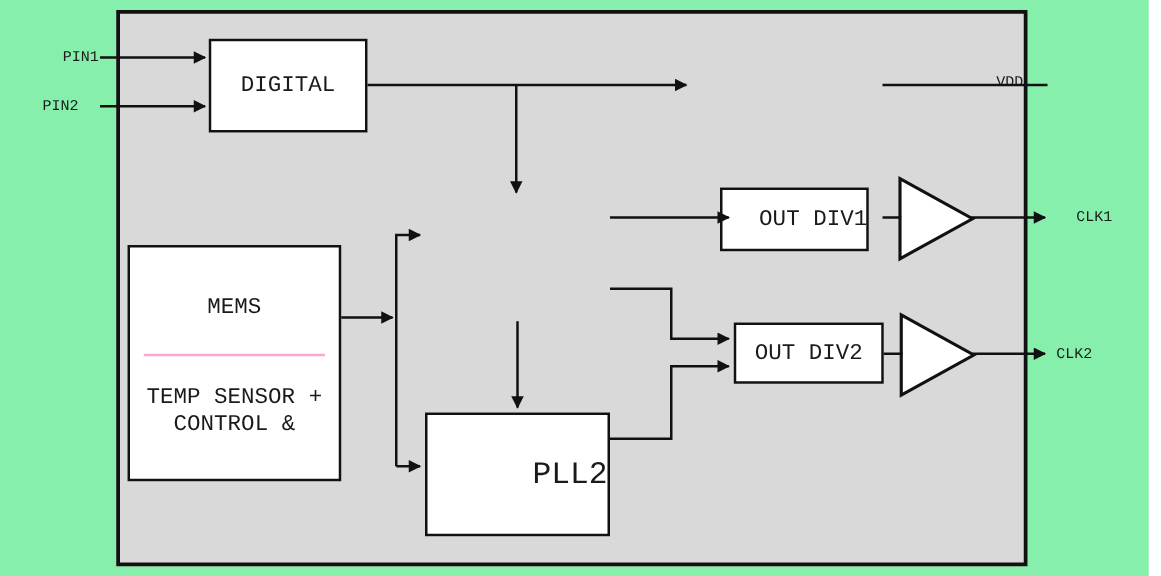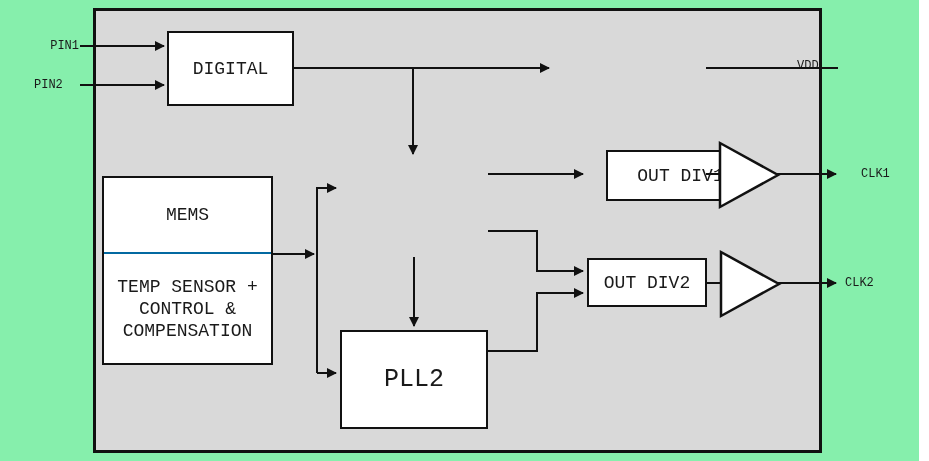--- a/index.html
+++ b/index.html
@@ -31,32 +31,32 @@
     justify-content: center;
     text-align: center;
     font-size: 18px;
     line-height: 22px;
     color: #1a1a1a;
     white-space: nowrap;
   }
   .block.pll { font-size: 25px; line-height: 28px; }
   #digital-control  { left: 167px; top: 31px;  width: 127px; height: 75px; }
   #supply-regulation{ left: 552px; top: 30px;  width: 154px; height: 77px; }
-  #mems-block       { left: 102px; top: 176px; width: 171px; height: 189px; padding: 0; }
+  #mems-block       { left: 102px; top: 196px; width: 171px; height: 189px; padding: 11px; }
   #mems-block .compartment {
     width: 100%;
     display: flex; flex-direction: column;
     align-items: center; justify-content: center;
     box-sizing: border-box;
   }
   #mems-top { height: 74px; }
-  #mems-bottom { flex: 1; border-top: 2px solid #0369a1; }
+  #mems-bottom { flex: 1; border-top: 2px solid #f9a8d4; }
   #pll1 { left: 340px; top: 158px; width: 148px; height: 99px; }
-  #pll2 { left: 340px; top: 330px; width: 148px; height: 99px; }
-  #out-div1 { left: 606px; top: 150px; width: 119px; height: 51px; padding-left: 30px; }
+  #pll2 { left: 340px; top: 330px; width: 148px; height: 99px; align-items: flex-end; }
+  #out-div1 { left: 576px; top: 150px; width: 119px; height: 51px; padding-left: 30px; }
   #out-div2 { left: 587px; top: 258px; width: 120px; height: 49px; }
   .pin-label {
     position: absolute;
     font-size: 12px;
     line-height: 18px;
     color: #1a1a1a;
     white-space: nowrap;
   }
   #pin1-label { left: 34px; top: 37px; width: 45px; text-align: right; }
   #pin2-label { left: 34px; top: 76px; width: 45px; text-align: left; }
@@ -84,21 +84,20 @@
   </div>
 
 
   <div class="block" id="mems-block">
     <div class="compartment" id="mems-top">
       <span>MEMS</span>
     </div>
     <div class="compartment" id="mems-bottom">
       <span>TEMP SENSOR +</span>
       <span>CONTROL &amp;</span>
-      <span>COMPENSATION</span>
     </div>
   </div>
 
 
   <div class="block pll" id="pll2">
     <span>PLL2</span>
   </div>
 
   <div class="block" id="out-div1">
     <span>OUT DIV1</span>

